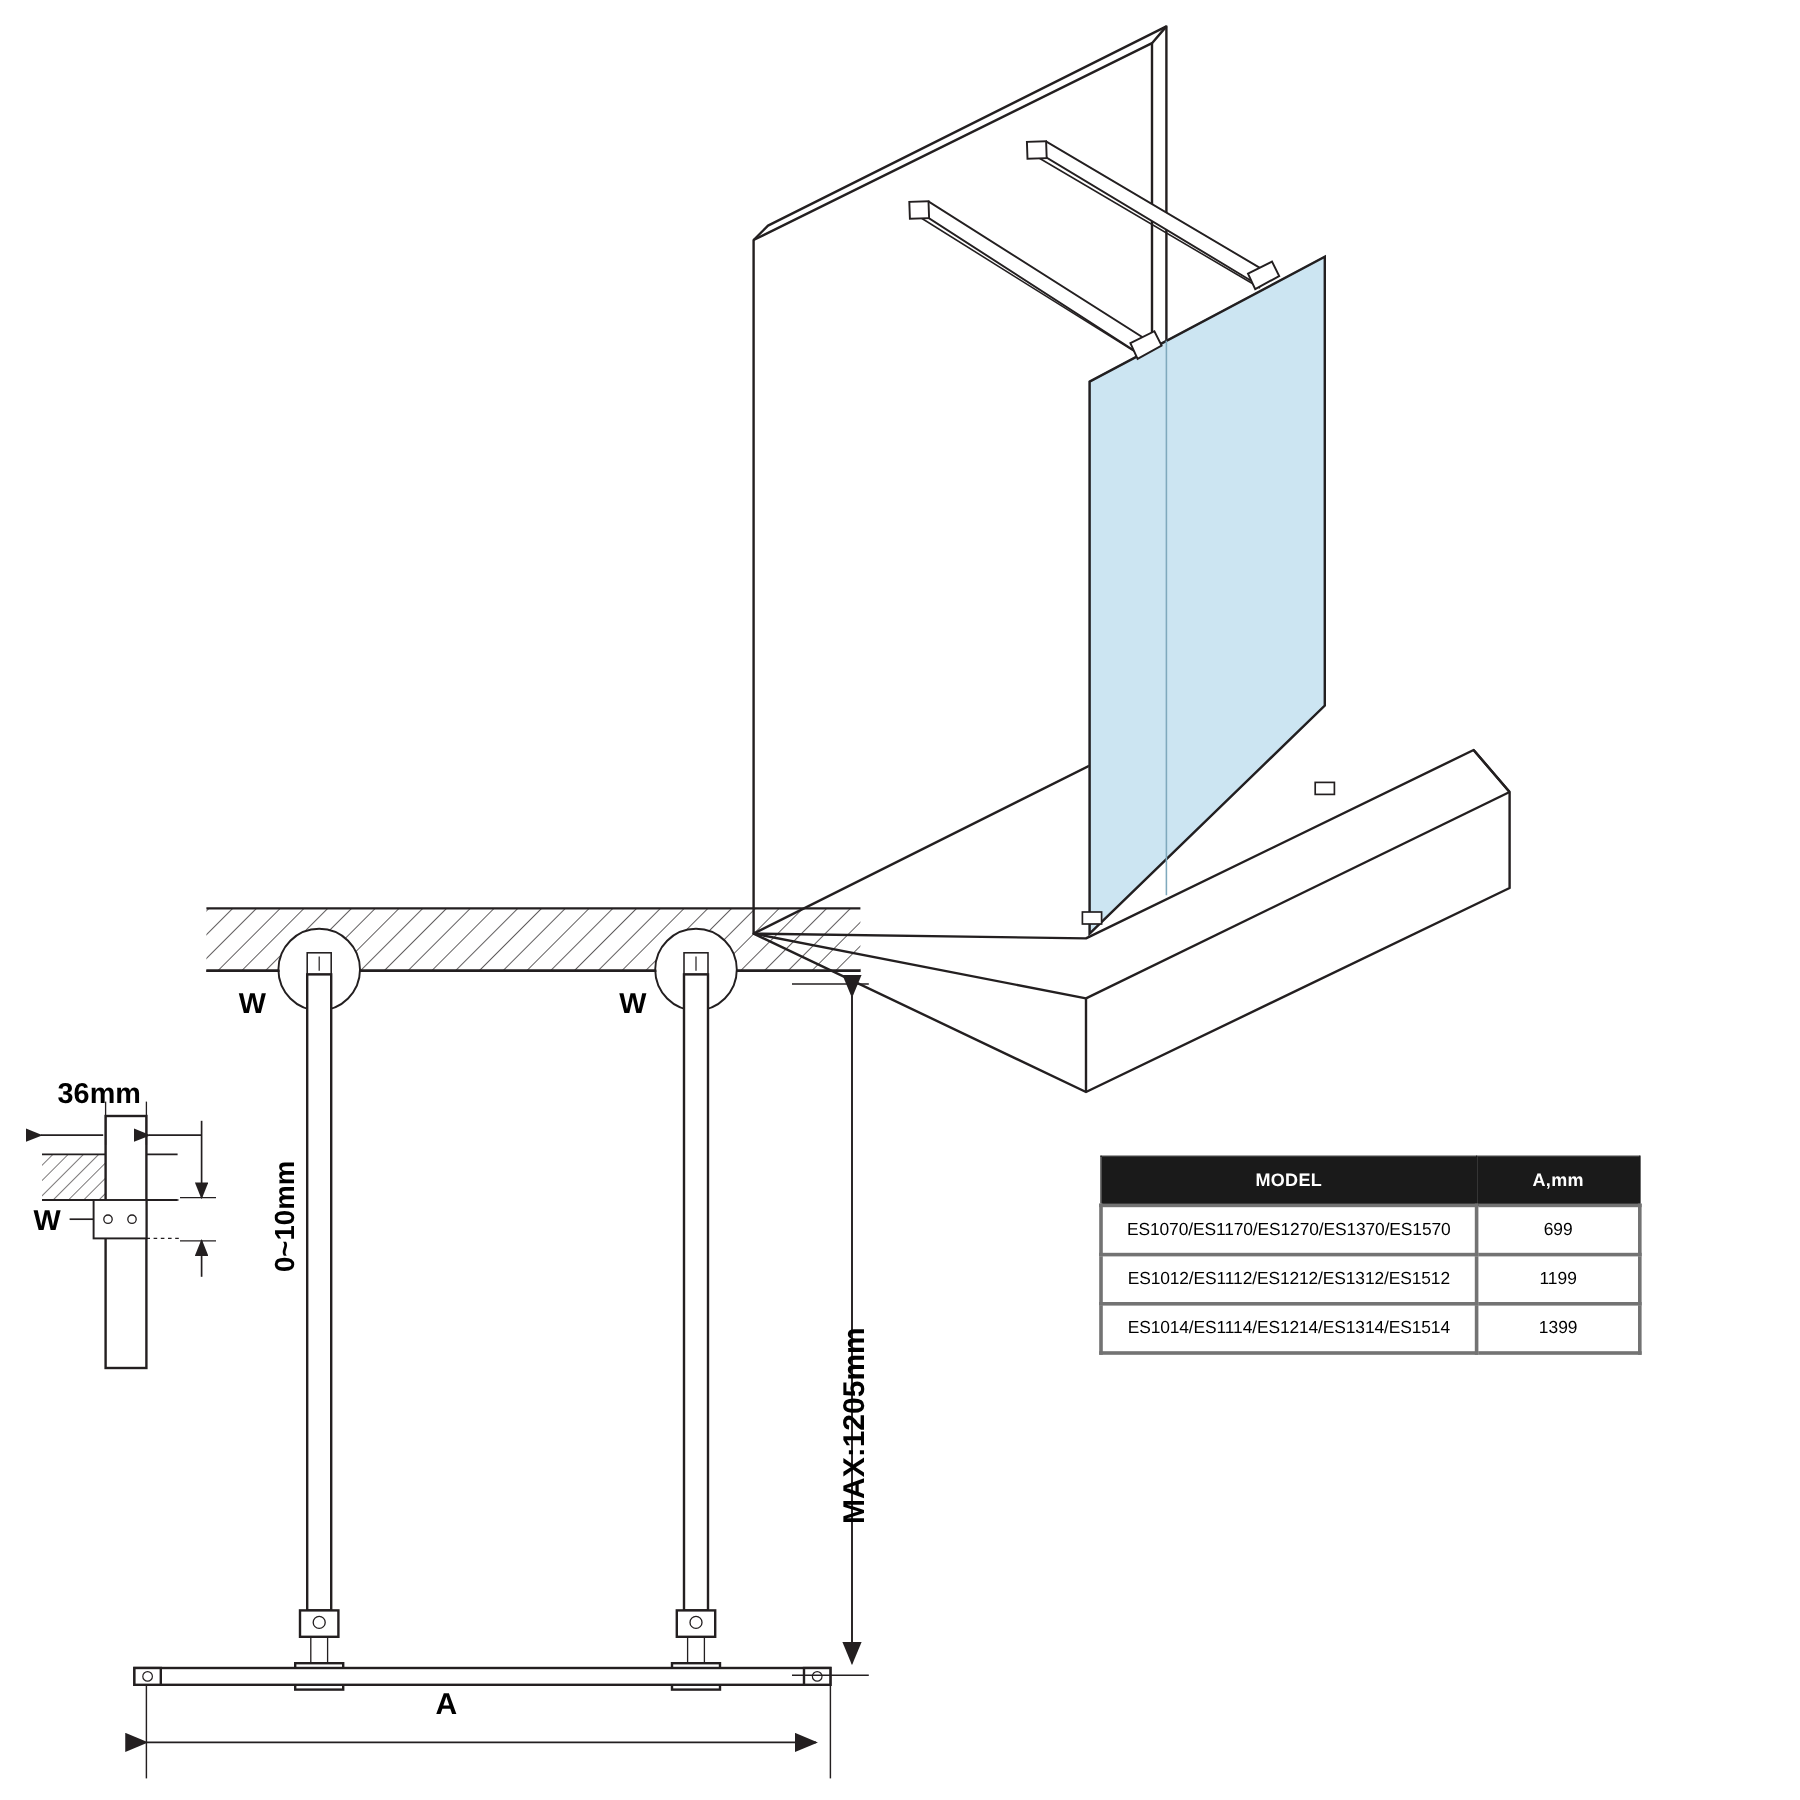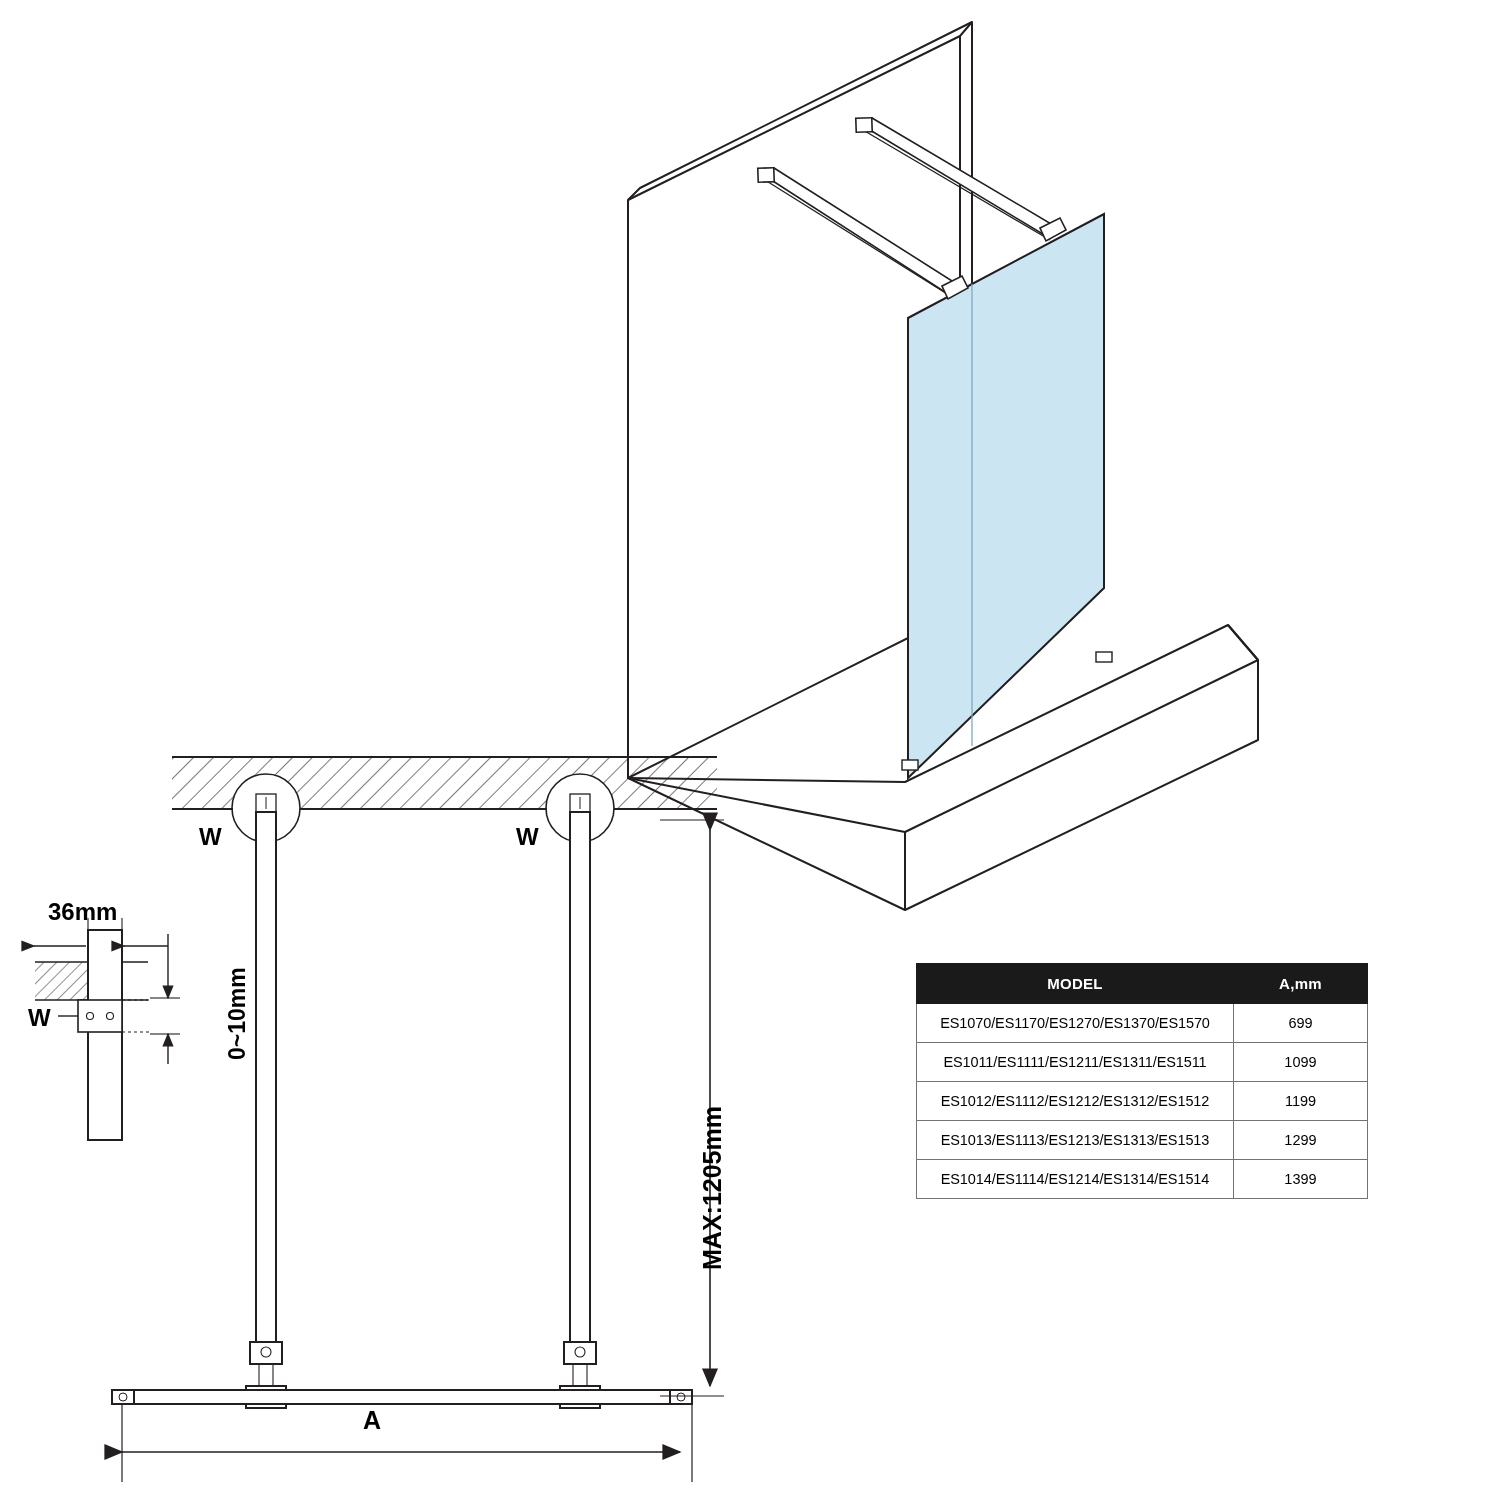--- a/index.html
+++ b/index.html
@@ -41,21 +41,21 @@
   #spec-table th {
     background: #1a1a1a;
     color: #ffffff;
     font-weight: bold;
     font-size: 15px;
     padding: 11px 4px;
     border: 1px solid #1a1a1a;
     letter-spacing: 0.3px;
   }
   #spec-table td {
-    border: 1px solid #737373;
+    border: 3px solid #737373;
     padding: 11px 4px;
     text-align: center;
     white-space: nowrap;
   }
   #spec-table td.model {
     letter-spacing: -0.1px;
   }
   #spec-table td.val {
     width: 125px;
   }
@@ -248,31 +248,23 @@
         <th>MODEL</th>
         <th class="val">A,mm</th>
       </tr>
     </thead>
     <tbody>
       <tr>
         <td class="model">ES1070/ES1170/ES1270/ES1370/ES1570</td>
         <td class="val">699</td>
       </tr>
       <tr>
-        <td class="model">ES1011/ES1111/ES1211/ES1311/ES1511</td>
-        <td class="val">1099</td>
-      </tr>
-      <tr>
         <td class="model">ES1012/ES1112/ES1212/ES1312/ES1512</td>
         <td class="val">1199</td>
       </tr>
       <tr>
-        <td class="model">ES1013/ES1113/ES1213/ES1313/ES1513</td>
-        <td class="val">1299</td>
-      </tr>
-      <tr>
         <td class="model">ES1014/ES1114/ES1214/ES1314/ES1514</td>
         <td class="val">1399</td>
       </tr>
     </tbody>
   </table>
 
 </div>
 
 </body></html>

